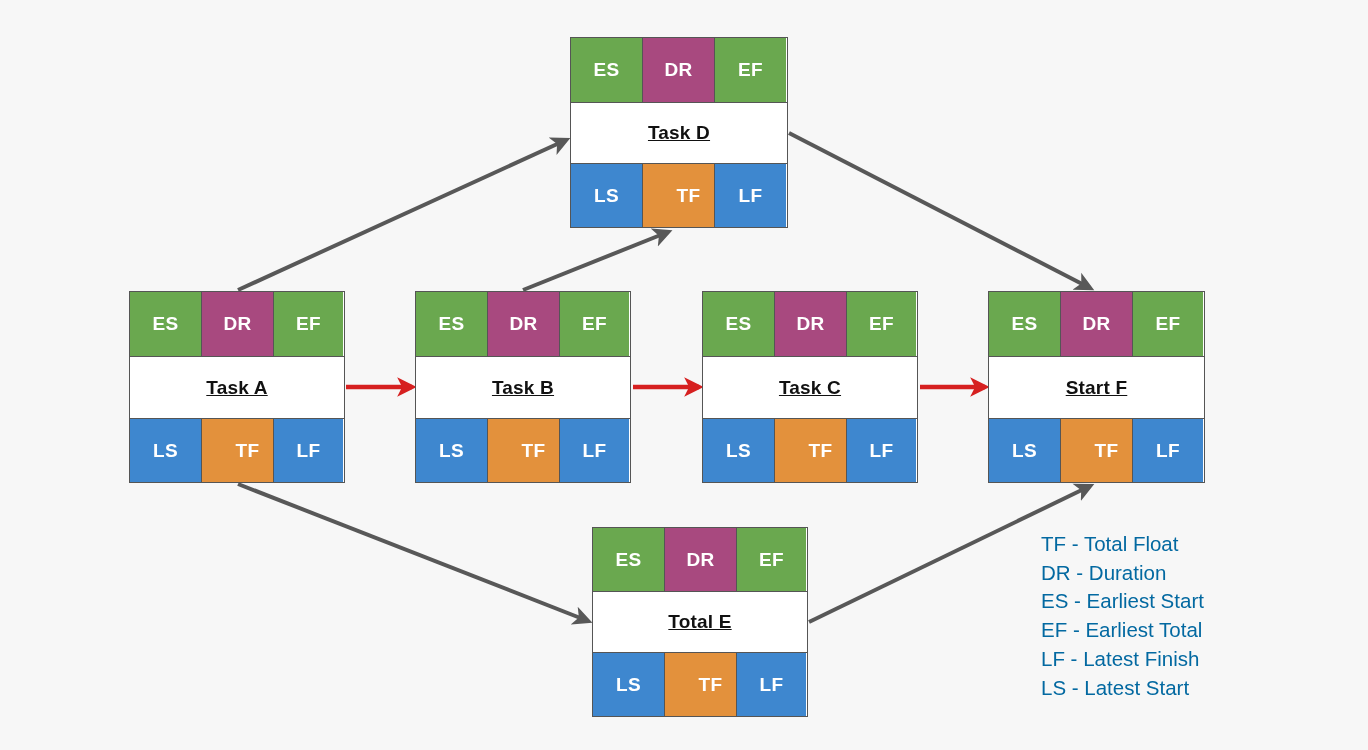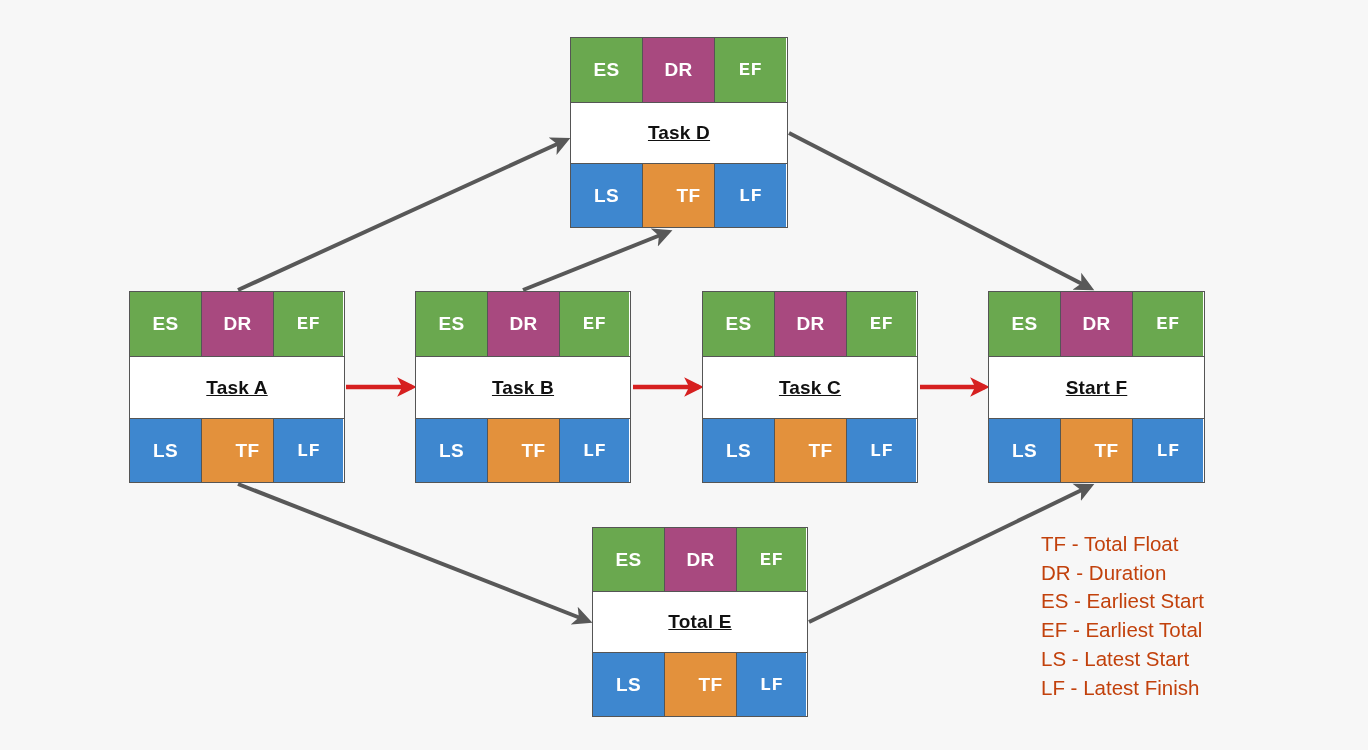--- a/index.html
+++ b/index.html
@@ -46,21 +46,20 @@
     align-items: center;
     justify-content: center;
     color: #ffffff;
     font-weight: bold;
     font-size: 19px;
     letter-spacing: 0.3px;
     border-right: 1.5px solid #555555;
   }
   .cell:last-child {
     border-right: none;
-    font-family: Liberation Mono, monospace;
   }
   .cell.green  { background: #6aa84f; }
   .cell.purple { background: #a8497f; }
   .cell.blue   { background: #3e87cf; }
   .cell.orange { background: #e3913c; padding-left: 20px; }
 
   .row-top {
     border-bottom: 1.5px solid #555555;
   }
   .row-bottom {
@@ -77,21 +76,21 @@
     font-size: 19px;
     letter-spacing: 0.2px;
     text-decoration: underline;
   }
 
   .legend {
     position: absolute;
     left: 1041px;
     top: 530px;
     width: 260px;
-    color: #c2410c;
+    color: #0369a1;
     font-size: 20.5px;
     line-height: 28.7px;
     white-space: nowrap;
   }
   .legend-line {
     display: block;
   }
 </style>
 </head>
 <body>
@@ -207,17 +206,17 @@
       <div class="cell orange" style="width:72px;">TF</div>
       <div class="cell blue" style="width:69px;">LF</div>
     </div>
   </div>
 
   <div class="legend">
     <span class="legend-line">TF - Total Float</span>
     <span class="legend-line">DR - Duration</span>
     <span class="legend-line">ES - Earliest Start</span>
     <span class="legend-line">EF - Earliest Total</span>
+    <span class="legend-line">LF - Latest Finish</span>
     <span class="legend-line">LS - Latest Start</span>
-    <span class="legend-line">LF - Latest Finish</span>
   </div>
 
 </div>
 
 </body></html>

